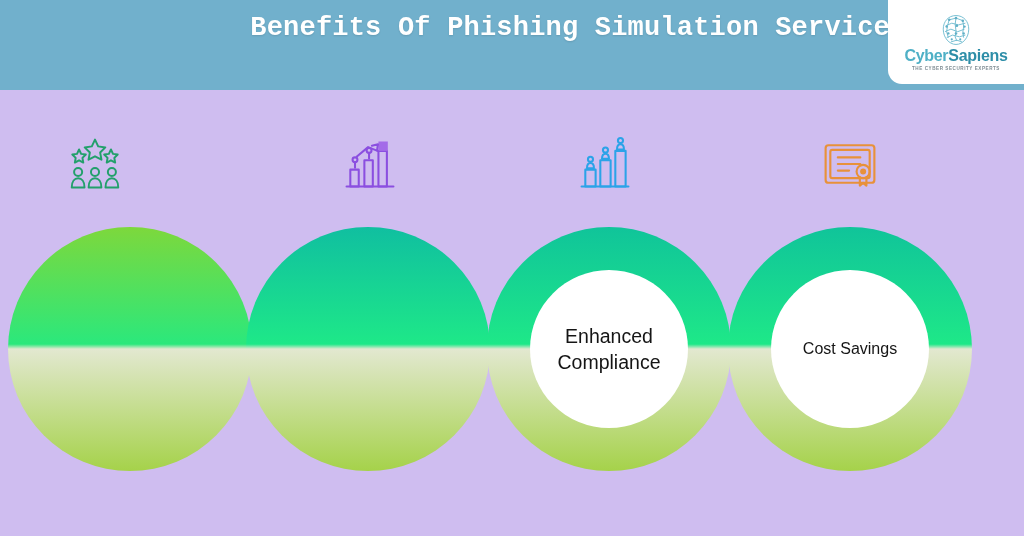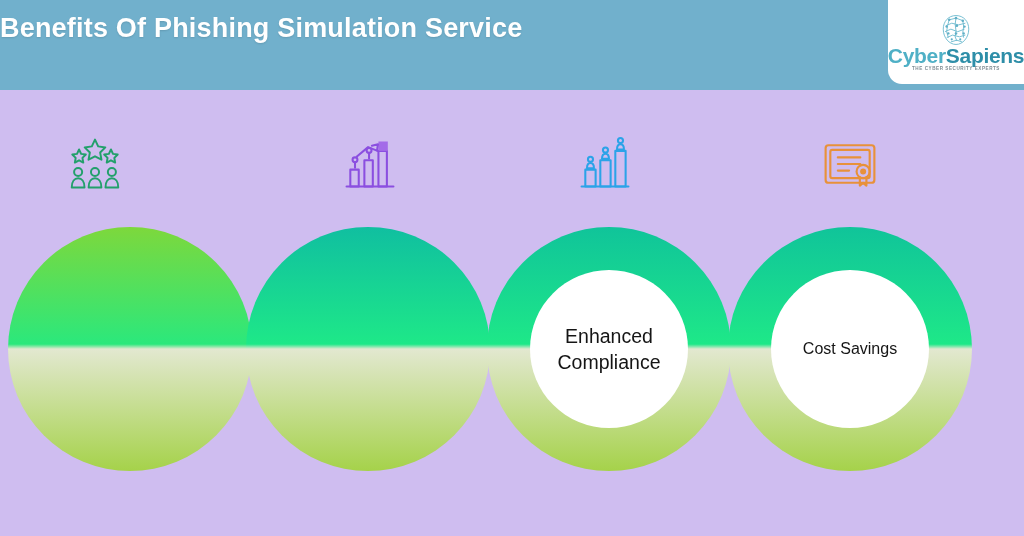--- a/index.html
+++ b/index.html
@@ -21,46 +21,47 @@
     position: absolute;
     left: 0; top: 0;
     width: 1024px;
     height: 90px;
     background: #71B0CC;
   }
   #header-title {
     position: absolute;
     left: 0; top: 10px;
     width: 890px;
-    text-align: left;
+    text-align: right;
     color: #ffffff;
     font-size: 27px;
     font-weight: bold;
     line-height: 37px;
     letter-spacing: 0.2px;
     text-shadow: 0 1px 2px rgba(0,0,0,0.12);
+    font-family: Liberation Mono, monospace;
   }
 
   
   #logo-card {
     position: absolute;
     right: 0; top: 0;
     width: 136px;
     height: 84px;
     background: #ffffff;
     border-bottom-left-radius: 14px;
     border-bottom-right-radius: 0px;
     display: flex;
     flex-direction: column;
     align-items: center;
     justify-content: center;
   }
   #logo-mark { width: 34px; height: 34px; display:block; margin-bottom: 1px; }
   #logo-wordmark {
-    font-size: 21px;
+    font-size: 16px;
     font-weight: bold;
     letter-spacing: -0.3px;
     line-height: 16px;
     white-space: nowrap;
   }
   .wm-cyber { color: #4FB0C6; }
   .wm-sapiens { color: #2E8EA8; }
   #logo-tagline {
     font-size: 4.6px;
     letter-spacing: 0.55px;

